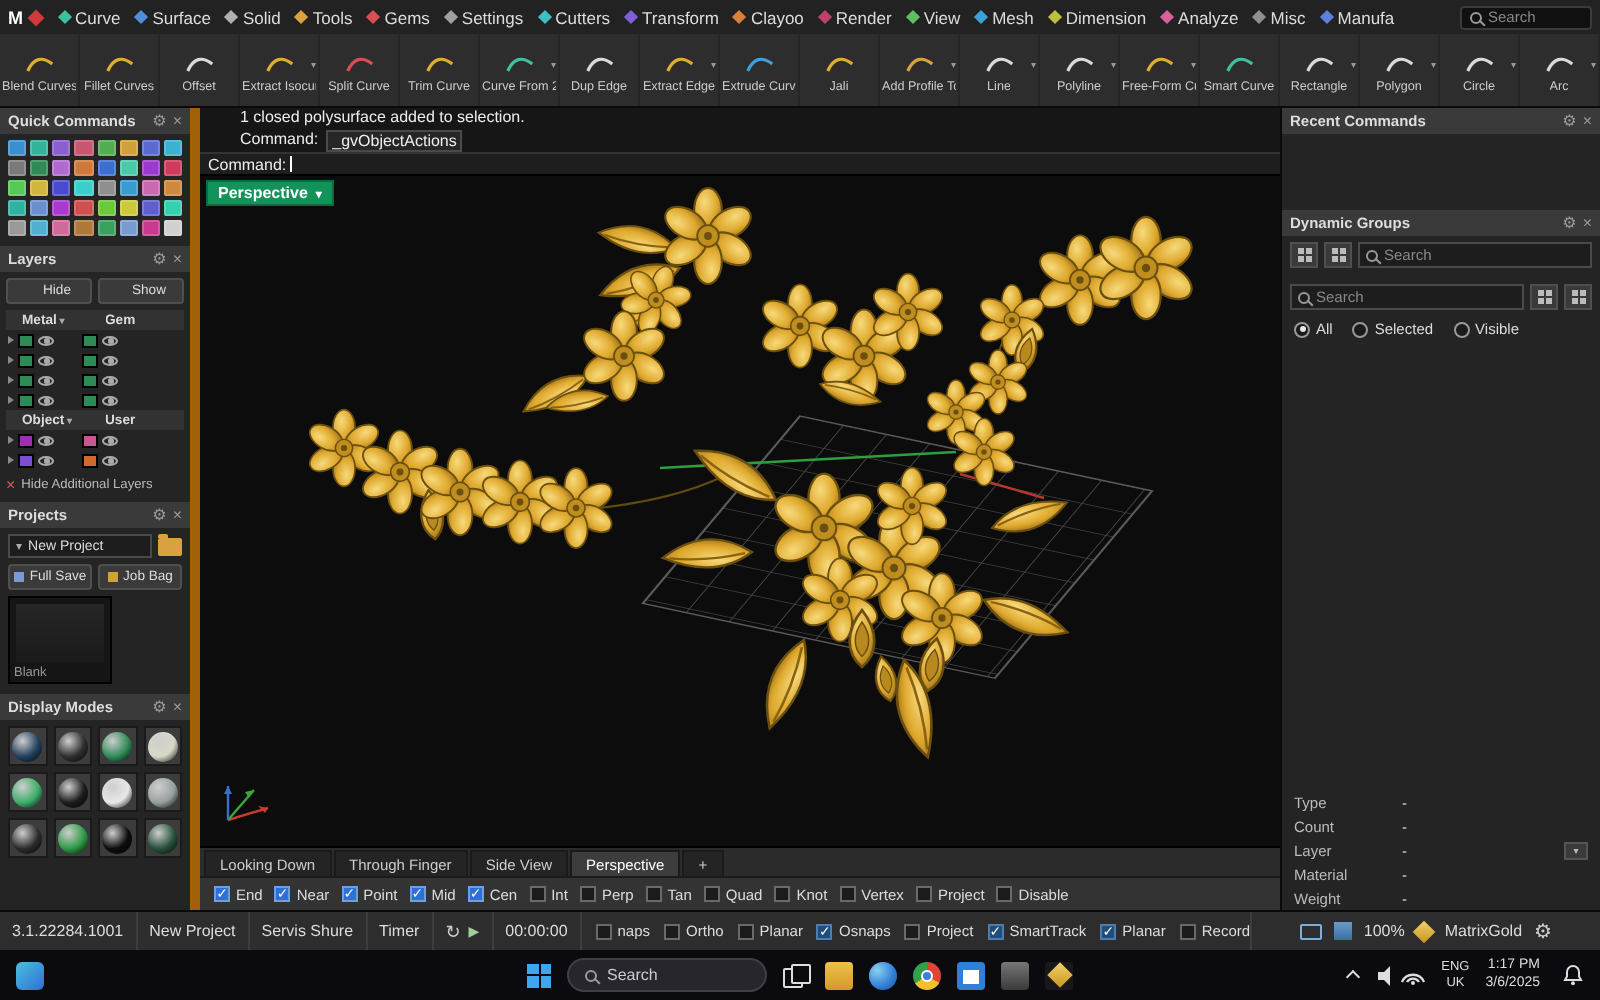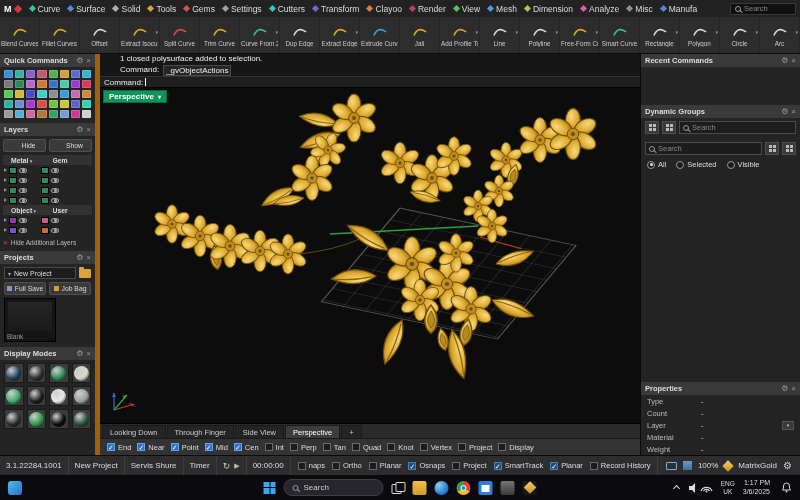--- a/index.html
+++ b/index.html
@@ -120,21 +120,21 @@
   .prop-dd{visibility:hidden;width:12px;height:9px;background:#3a3a3a;border:1px solid #555;color:#bbb;display:flex;align-items:center;justify-content:center;flex:none}
   .prop-dd.on{visibility:visible}
   .prop-dd::after{content:"▾";font-size:5px}
 
   
   .statusbar{height:20px;background:#2d2d2d;border-top:1px solid #0a0a0a;display:flex;align-items:center;flex:none;font-size:8px;color:#ddd;overflow:hidden}
   .sb-seg{padding:0 6px;border-right:1px solid #3d3d3d;white-space:nowrap;display:flex;align-items:center;gap:4px;height:100%}
   .sb-play::after{content:"▶";color:#9fd09f;font-size:7px}
   .sb-refresh::after{content:"↻";font-size:9px;color:#ccc}
   .sb-toggles{display:flex;gap:7px;padding:0 7px;flex:1;overflow:hidden;align-items:center;height:100%}
-  .sb-right{display:flex;align-items:center;gap:6px;padding:0 8px;margin-left:auto;border-left:1px solid #3d3d3d;height:100%}
+  .sb-right{display:flex;align-items:center;gap:6px;padding:0 24px;margin-left:auto;border-left:1px solid #3d3d3d;height:100%}
   .mon-ic{width:11px;height:8px;border:1px solid #7ab0e0;border-radius:1px}
   .pan-ic{width:9px;height:9px;background:linear-gradient(#6a9bd0,#3a6fa0)}
   .gold-d{width:8px;height:8px;transform:rotate(45deg);background:linear-gradient(135deg,#f2d06a,#c9951f);flex:none}
   .gear-ic::after{content:"⚙";font-size:10px;color:#ccc}
 
   
   .taskbar{height:25px;background:#0b0b0f;display:flex;align-items:center;position:relative;flex:none}
   .tb-corner{position:absolute;left:8px;width:14px;height:14px;border-radius:3px;background:linear-gradient(135deg,#4ac0e0,#2f6fd6)}
   .tb-center{position:absolute;left:50%;transform:translateX(-50%);display:flex;align-items:center;gap:8px}
   .win-ic{width:12px;height:12px;display:grid;grid-template-columns:1fr 1fr;gap:1px}
@@ -888,21 +888,21 @@
             <span class="os-lb">Vertex</span>
           </div>
 
           <div class="os-item">
             <span class="cb"></span>
             <span class="os-lb">Project</span>
           </div>
 
           <div class="os-item">
             <span class="cb"></span>
-            <span class="os-lb">Display</span>
+            <span class="os-lb">Disable</span>
           </div>
         </div>
     </div>
 
     <div class="right">
       <div class="panel">
         <div class="ph">
           <span class="ph-t">Recent Commands</span>
           <span class="ph-ic ph-gear"></span>
           <span class="ph-ic ph-x"></span>
@@ -976,25 +976,20 @@
             </div>
 
             <div class="rad-item">
               <span class="rad"></span>
               <span>Visible</span>
             </div>
           </div>
       </div>
 
       <div class="panel props">
-        <div class="ph">
-          <span class="ph-t">Properties</span>
-          <span class="ph-ic ph-gear"></span>
-          <span class="ph-ic ph-x"></span>
-        </div>
         <div>
 
             <div class="prop-row">
               <span class="prop-lb">Type</span>
               <span class="prop-val">-</span>
               <span class="prop-dd"></span>
             </div>
 
             <div class="prop-row">
               <span class="prop-lb">Count</span>

